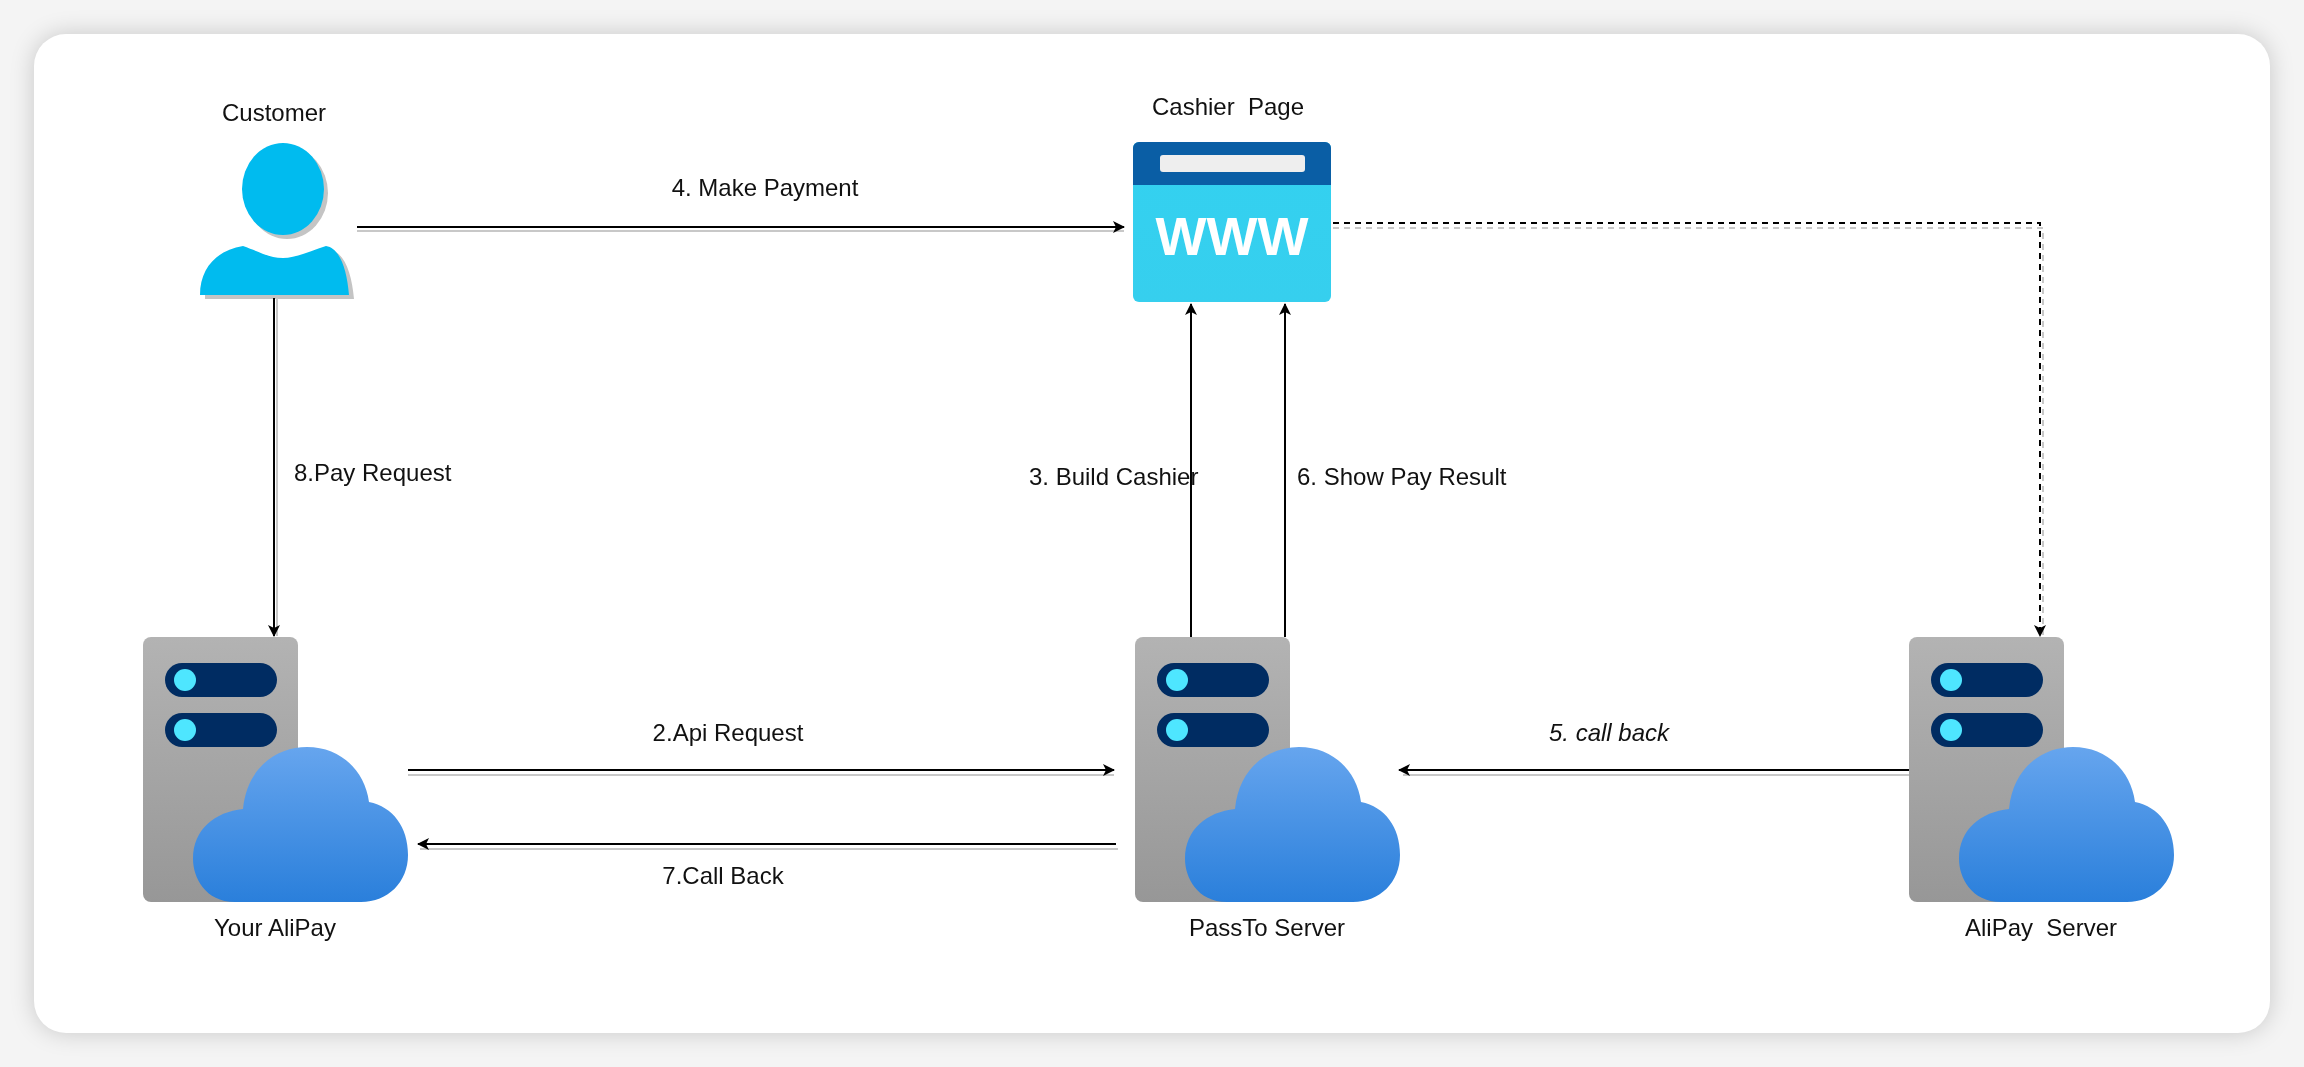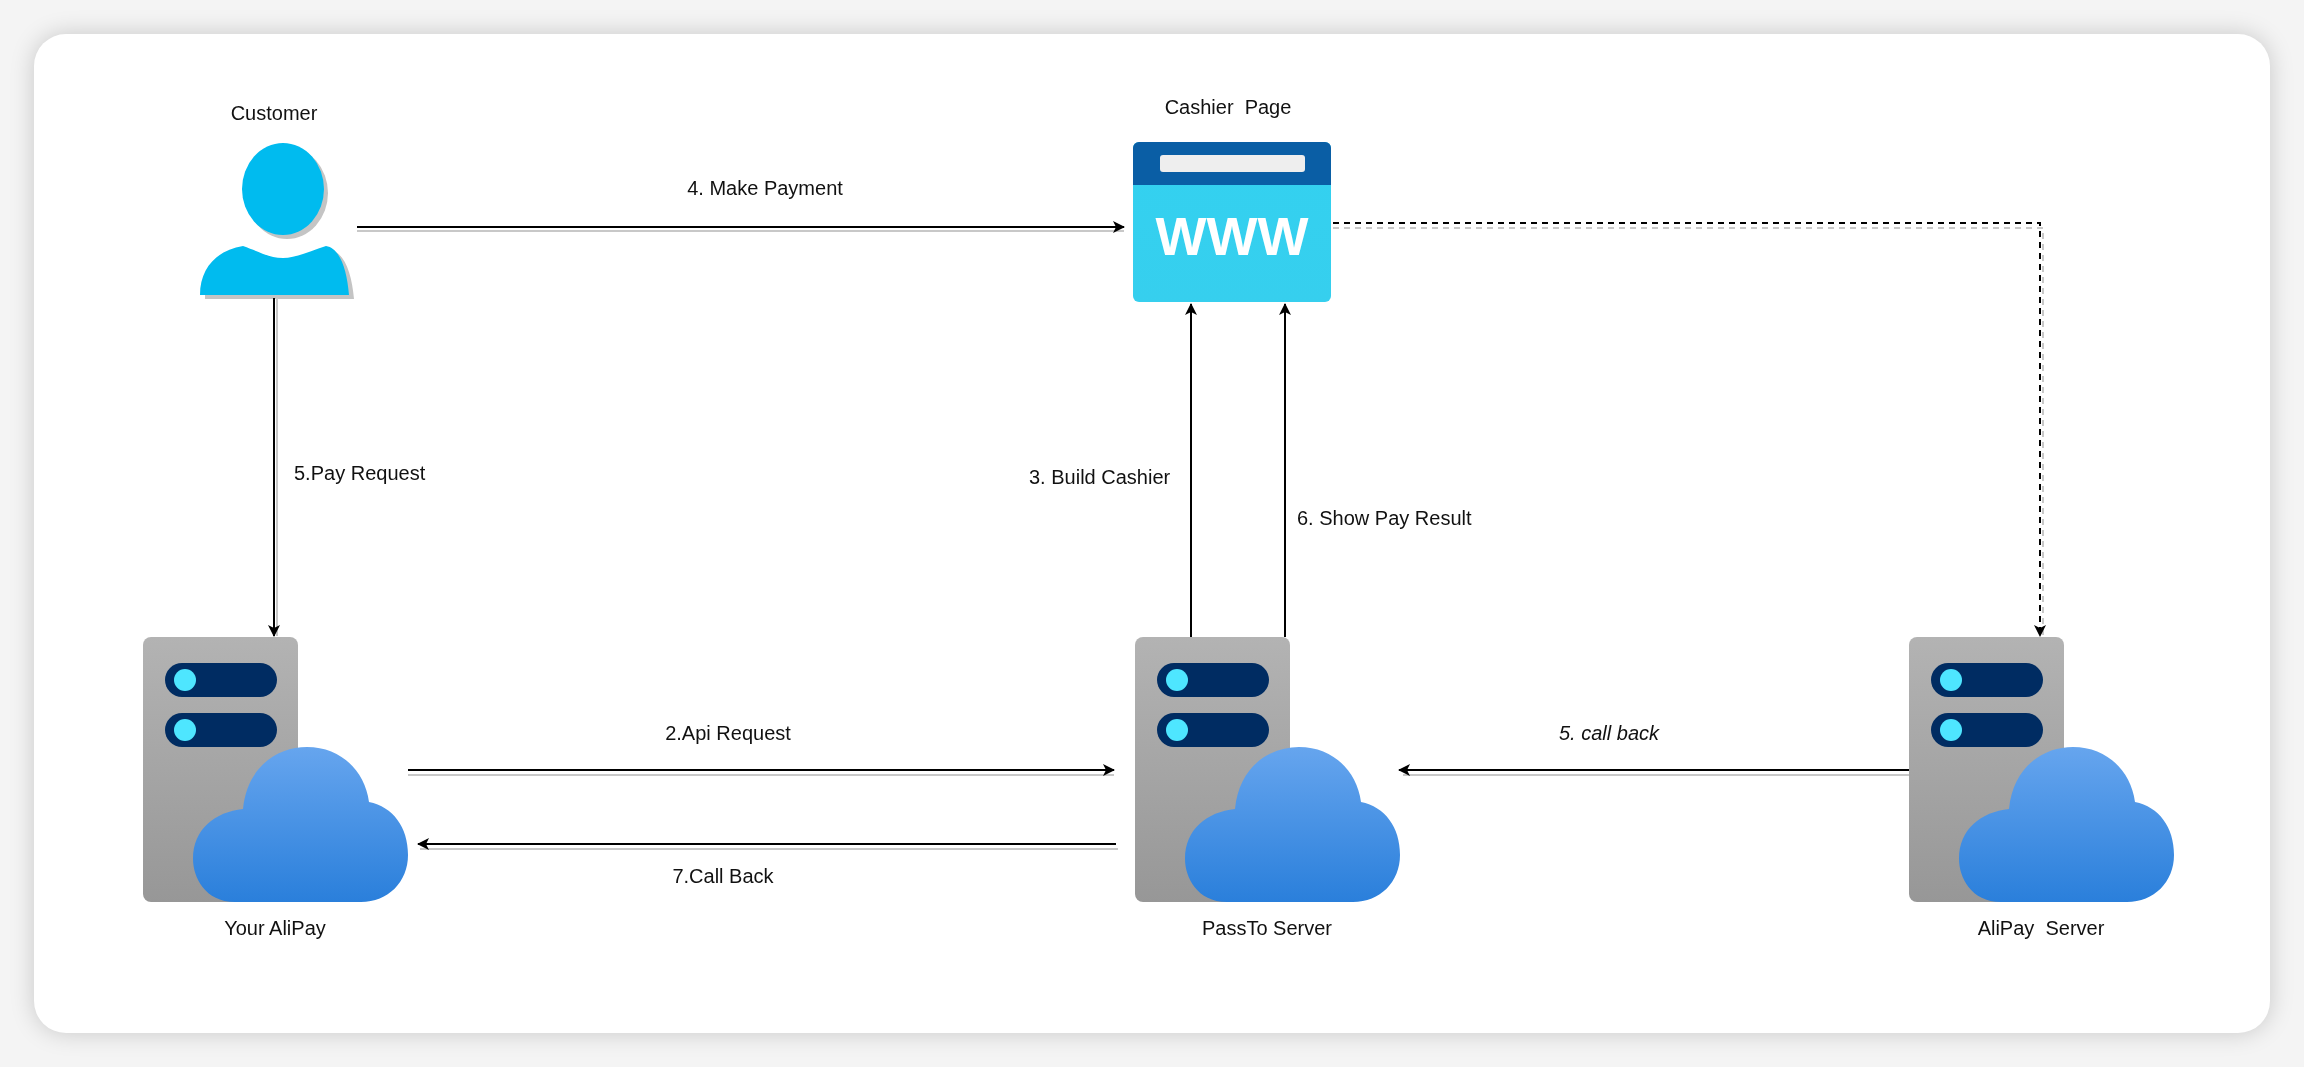--- a/index.html
+++ b/index.html
@@ -9,21 +9,21 @@
       font-family: "Liberation Sans", sans-serif;
       position: relative;
     }
     .card {
       position: absolute; left: 34px; top: 34px; width: 2236px; height: 999px;
       background: #ffffff; border-radius: 32px;
       box-shadow: 0 0 24px rgba(0,0,0,0.18);
     }
     svg.diagram { position: absolute; left: 0; top: 0; }
     .lbl {
-      position: absolute; font-size: 20px; color: #111; white-space: pre;
+      position: absolute; font-size: 24px; color: #111; white-space: pre;
       line-height: 24px;
     }
     .lbl.center { transform: translateX(-50%); }
   </style>
 </head>
 <body>
 
 <div class="card"></div>
 
 <svg class="diagram" width="2304" height="1067" viewBox="0 0 2304 1067">
@@ -109,19 +109,19 @@
     <line x1="1909" y1="770" x2="1399" y2="770" stroke="#000" stroke-width="2" marker-end="url(#arrowHead)"></line>
   </g>
 </svg>
 
 <div class="lbl center" style="left:274px; top:101px;">Customer</div>
 <div class="lbl center" style="left:1228px; top:95px;">Cashier  Page</div>
 <div class="lbl center" style="left:275px; top:916px;">Your AliPay</div>
 <div class="lbl center" style="left:1267px; top:916px;text-align:center;">PassTo Server</div>
 <div class="lbl center" style="left:2041px; top:916px;">AliPay  Server</div>
 
-<div class="lbl" style="left:294px; top:461px;">5.Pay Request</div>
+<div class="lbl" style="left:294px; top:461px;">8.Pay Request</div>
 <div class="lbl center" style="left:746px; top:176px;margin-left:19px;">4. Make Payment</div>
 <div class="lbl" style="left:1029px; top:465px;">3. Build Cashier</div>
-<div class="lbl" style="left:1297px; top:465px;margin-top:41px;">6. Show Pay Result</div>
+<div class="lbl" style="left:1297px; top:465px;">6. Show Pay Result</div>
 <div class="lbl center" style="left:728px; top:721px;">2.Api Request</div>
 <div class="lbl center" style="left:723px; top:864px;">7.Call Back</div>
 <div class="lbl center" style="left:1609px; top:721px;font-style:italic;">5. call back</div>
 
 </body></html>

